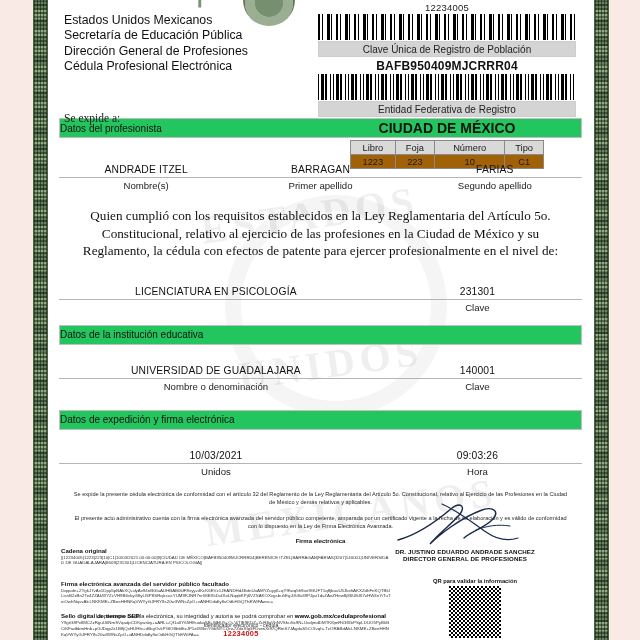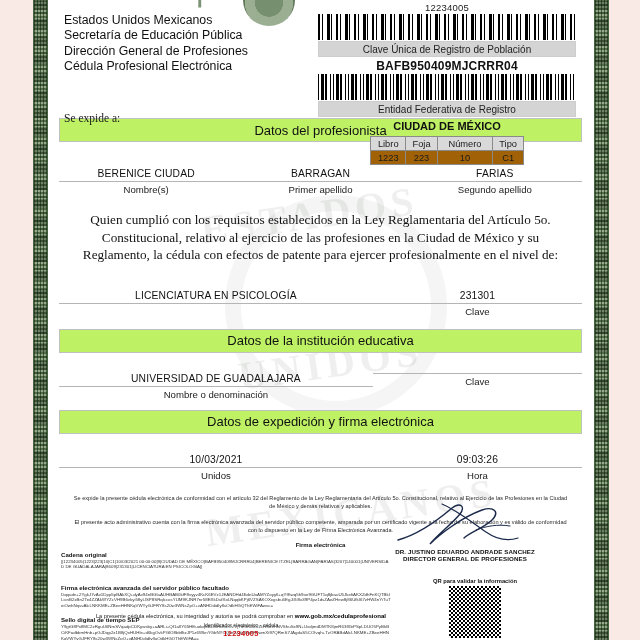--- a/index.html
+++ b/index.html
@@ -74,32 +74,32 @@
   .hdr-right{position:absolute;right:18px;top:2px;width:258px;text-align:center;}
   .folio-top{font-size:9.5px;color:#222;letter-spacing:.2px;margin-bottom:1px;}
   .barcode{height:26px;width:100%;margin:0 auto;}
   .bc1{background:repeating-linear-gradient(90deg,#000 0 2px,#fff 2px 4px,#000 4px 5px,#fff 5px 9px,#000 9px 12px,#fff 12px 13px,#000 13px 14px,#fff 14px 18px);}
   .bc2{background:repeating-linear-gradient(90deg,#000 0 1px,#fff 1px 3px,#000 3px 6px,#fff 6px 7px,#000 7px 9px,#fff 9px 12px,#000 12px 13px,#fff 13px 15px);}
   .bar-caption{
     background:#d4d4d4;font-size:10px;padding:1.5px 0;color:#222;
     border:1px solid #cdcdcd;margin-top:1px;
   }
   .bc-value{font-size:12px;font-weight:bold;margin:2px 0 1px;color:#111;letter-spacing:.2px;}
-  .entidad-val{font-size:11px;font-weight:bold;margin:3px 0 4px;color:#111;}
-
-  table.libro{border-collapse:collapse;margin:0 auto;width:154px;}
+  .entidad-val{font-size:14px;font-weight:bold;margin:3px 0 4px;color:#111;}
+
+  table.libro{border-collapse:collapse;margin:0 auto;width:194px;}
   table.libro td,table.libro th{
     border:1px solid #8a8a8a;font-size:9.3px;padding:1.5px 0;text-align:center;color:#1a1a1a;font-weight:normal;
   }
   table.libro th{background:#d9d9d9;}
   table.libro td{background:#a16207;}
 
   
   .secbar{
-    background:#bef264;text-align:center;font-size:13px;color:#111;
+    background:#22c55e;text-align:left;font-size:10px;color:#111;
     padding:3.5px 0;margin:0 12px;border:1px solid #c0c0c0;
   }
 
   
   .fields{display:flex;margin:26px 12px 0;position:relative;}
   .fields.tight{margin-top:20px;}
   .fld{flex:1;text-align:center;}
   .fld .val{font-size:10.3px;color:#111;padding-bottom:2px;letter-spacing:.15px;}
   .fld .line{border-top:1px solid #b5b5b5;}
   .fld .lbl{font-size:9.6px;color:#222;padding-top:2px;}
@@ -197,21 +197,21 @@
           </tr>
         </tbody>
           </table>
       </div>
     </div>
 
     <div class="secbar">Datos del profesionista</div>
 
     <div class="fields">
       <div class="fld">
-        <div class="val">BERENICE CIUDAD</div>
+        <div class="val">ANDRADE ITZEL</div>
         <div class="line"></div>
         <div class="lbl">Nombre(s)</div>
       </div>
       <div class="fld">
         <div class="val">BARRAGAN</div>
         <div class="line"></div>
         <div class="lbl">Primer apellido</div>
       </div>
       <div class="fld">
         <div class="val">FARIAS</div>
@@ -236,26 +236,27 @@
 
     <div class="secbar" style="margin-top:12px">Datos de la institución educativa</div>
 
     <div class="fields tight">
       <div class="fld" style="flex:3">
         <div class="val">UNIVERSIDAD DE GUADALAJARA</div>
         <div class="line"></div>
         <div class="lbl">Nombre o denominación</div>
       </div>
       <div class="fld" style="flex:2">
+        <div class="val">140001</div>
         <div class="line"></div>
         <div class="lbl">Clave</div>
       </div>
     </div>
 
-    <div class="secbar" style="margin-top:10px">Datos de expedición y firma electrónica</div>
+    <div class="secbar" style="margin-top:18px">Datos de expedición y firma electrónica</div>
 
     <div class="fields tight">
       <div class="fld" style="flex:3">
         <div class="val">10/03/2021</div>
         <div class="line"></div>
         <div class="lbl">Unidos</div>
       </div>
       <div class="fld" style="flex:2">
         <div class="val">09:03:26</div>
         <div class="line"></div>

